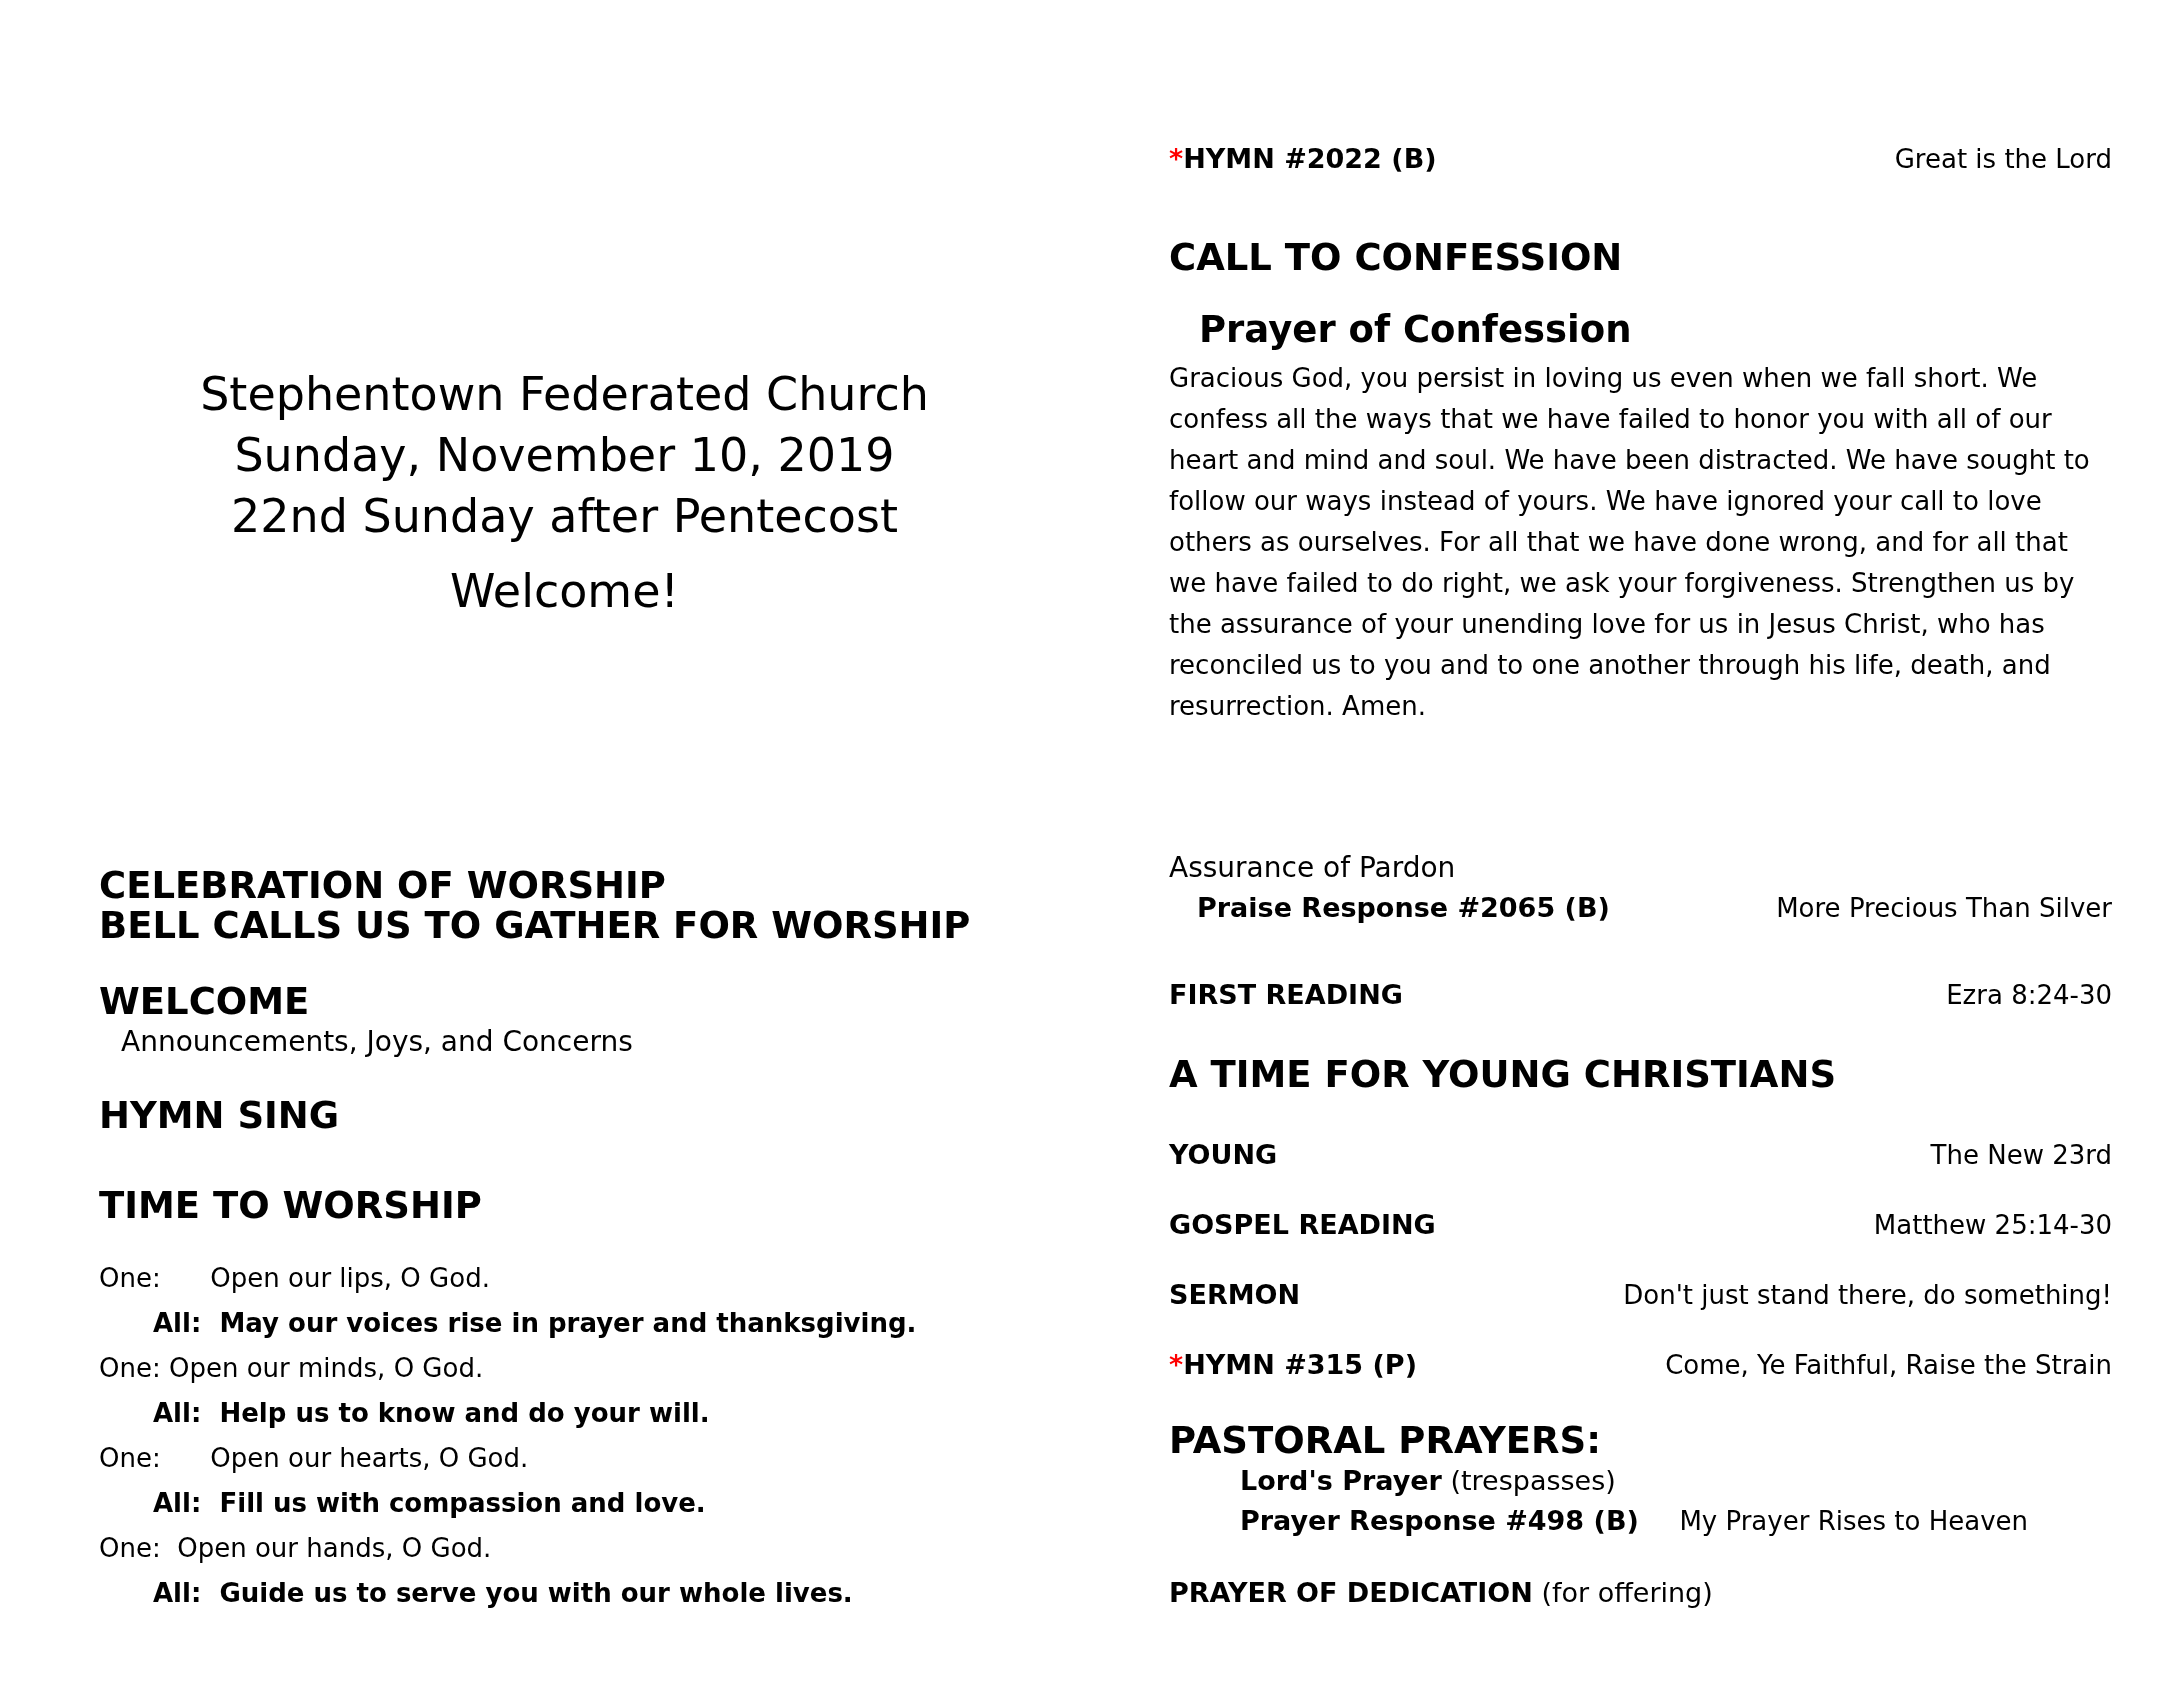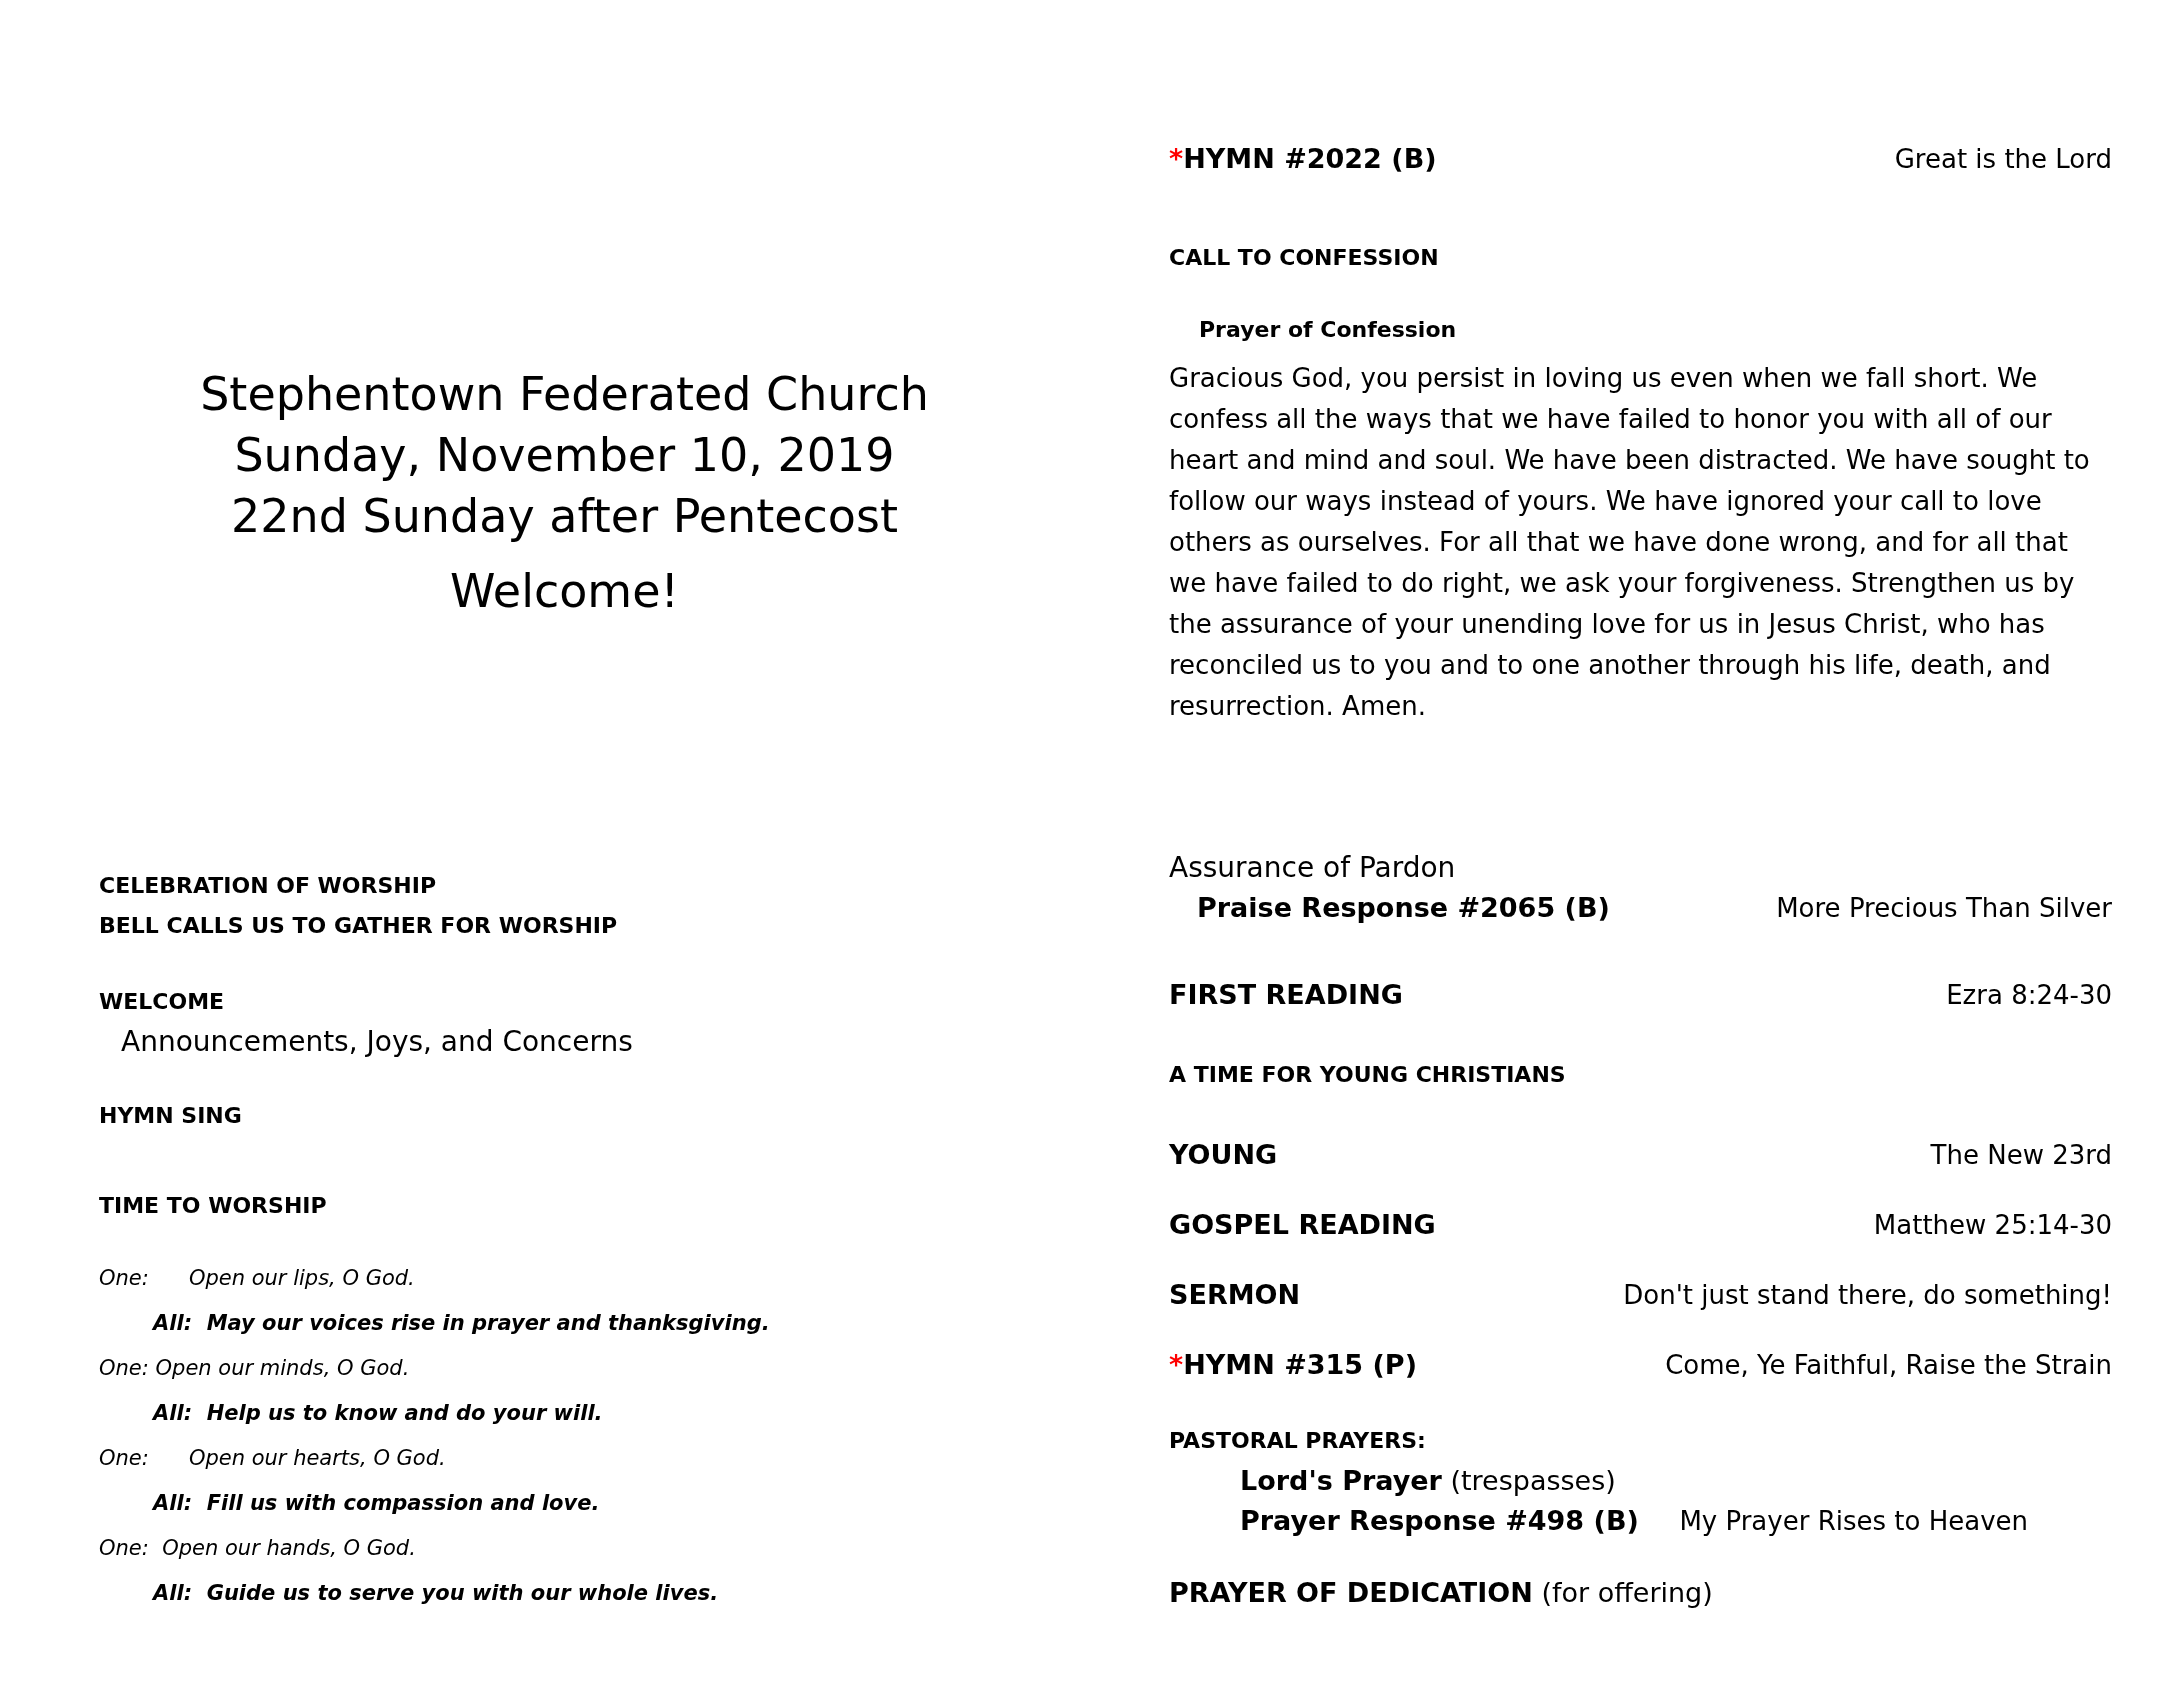--- a/index.html
+++ b/index.html
@@ -19,33 +19,32 @@
   
   .title-block {
     margin-top: 364px;
     text-align: center;
     font-size: 46px;
     line-height: 61px;
   }
   .welcome-line { margin-top: 14px; }
 
   .heading-group { margin-top: 244px; }
-  .h-bold { font-weight: bold; font-size: 22px; line-height: 40px; }
+  .h-bold { font-weight: bold; font-size: 37px; line-height: 40px; }
   .reg    { font-size: 28px; line-height: 40px; }
   .welcome-block { margin-top: 36px; }
   .indent1 { padding-left: 22px; }
   .hymn-sing-heading { margin-top: 34px; }
   .ctw-heading { margin-top: 50px; }
 
   .litany { margin-top: 30px; }
   .litany-line {
-    font-size: 21px;
+    font-size: 26px;
     line-height: 45px;
     white-space: pre-wrap;
-    font-style: italic;
   }
   .litany-line.all-line { padding-left: 54px; font-weight: bold; }
 
   
   .row {
     display: flex;
     justify-content: space-between;
     align-items: baseline;
     font-size: 27px;
     line-height: 40px;

